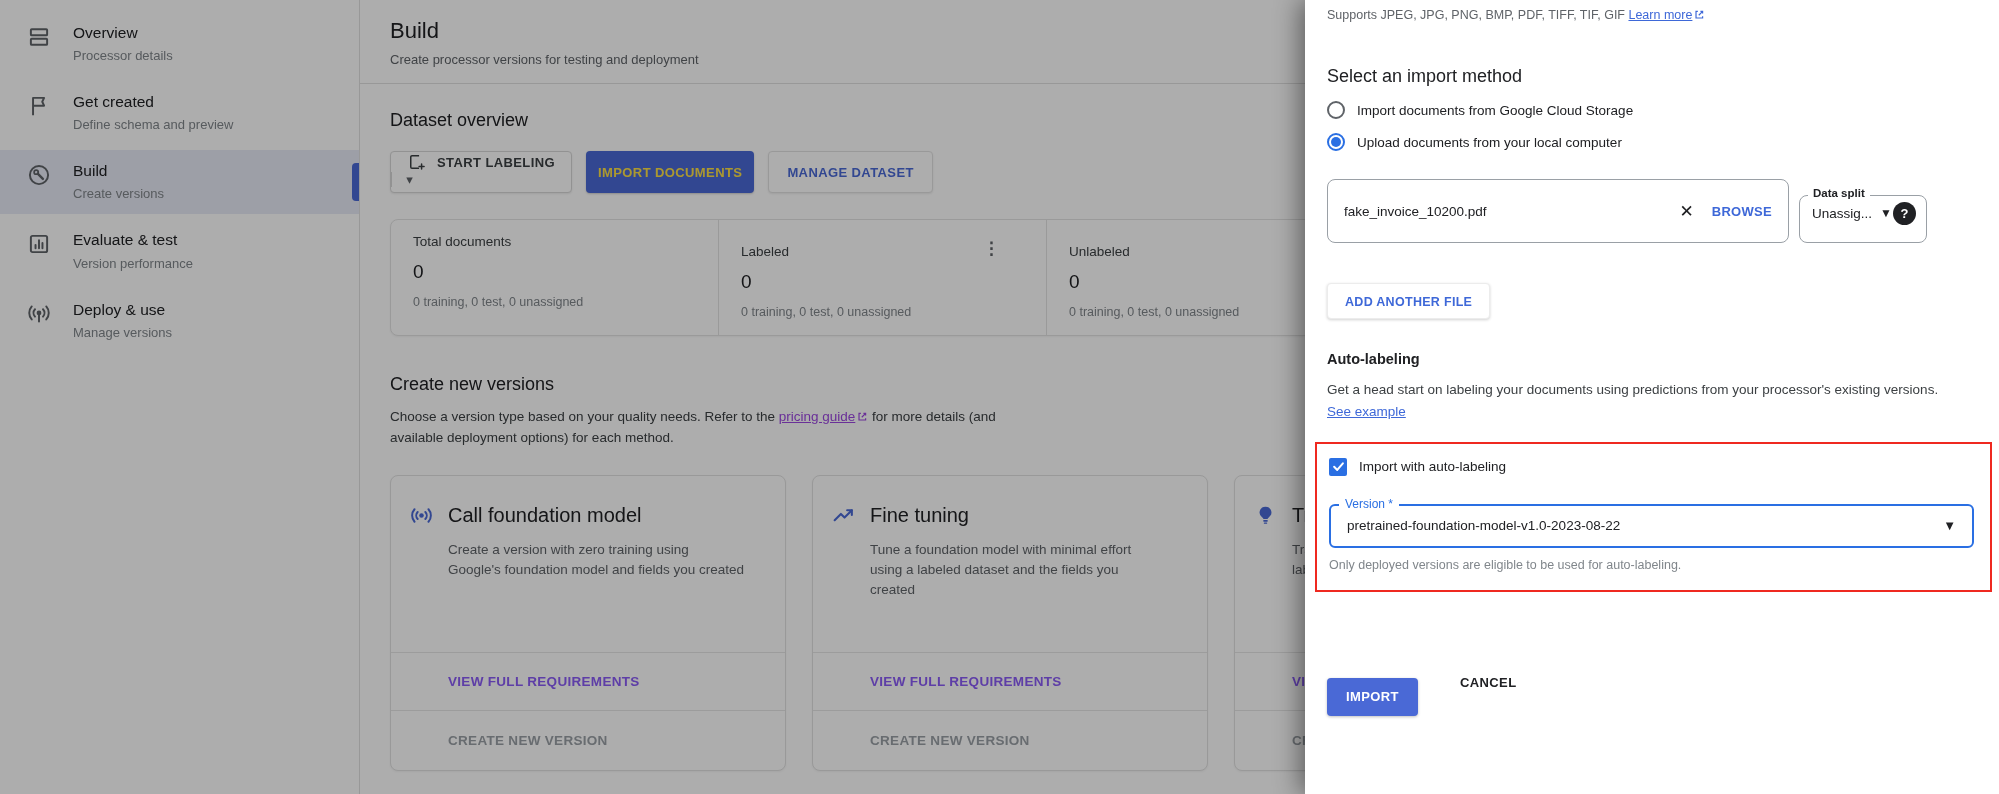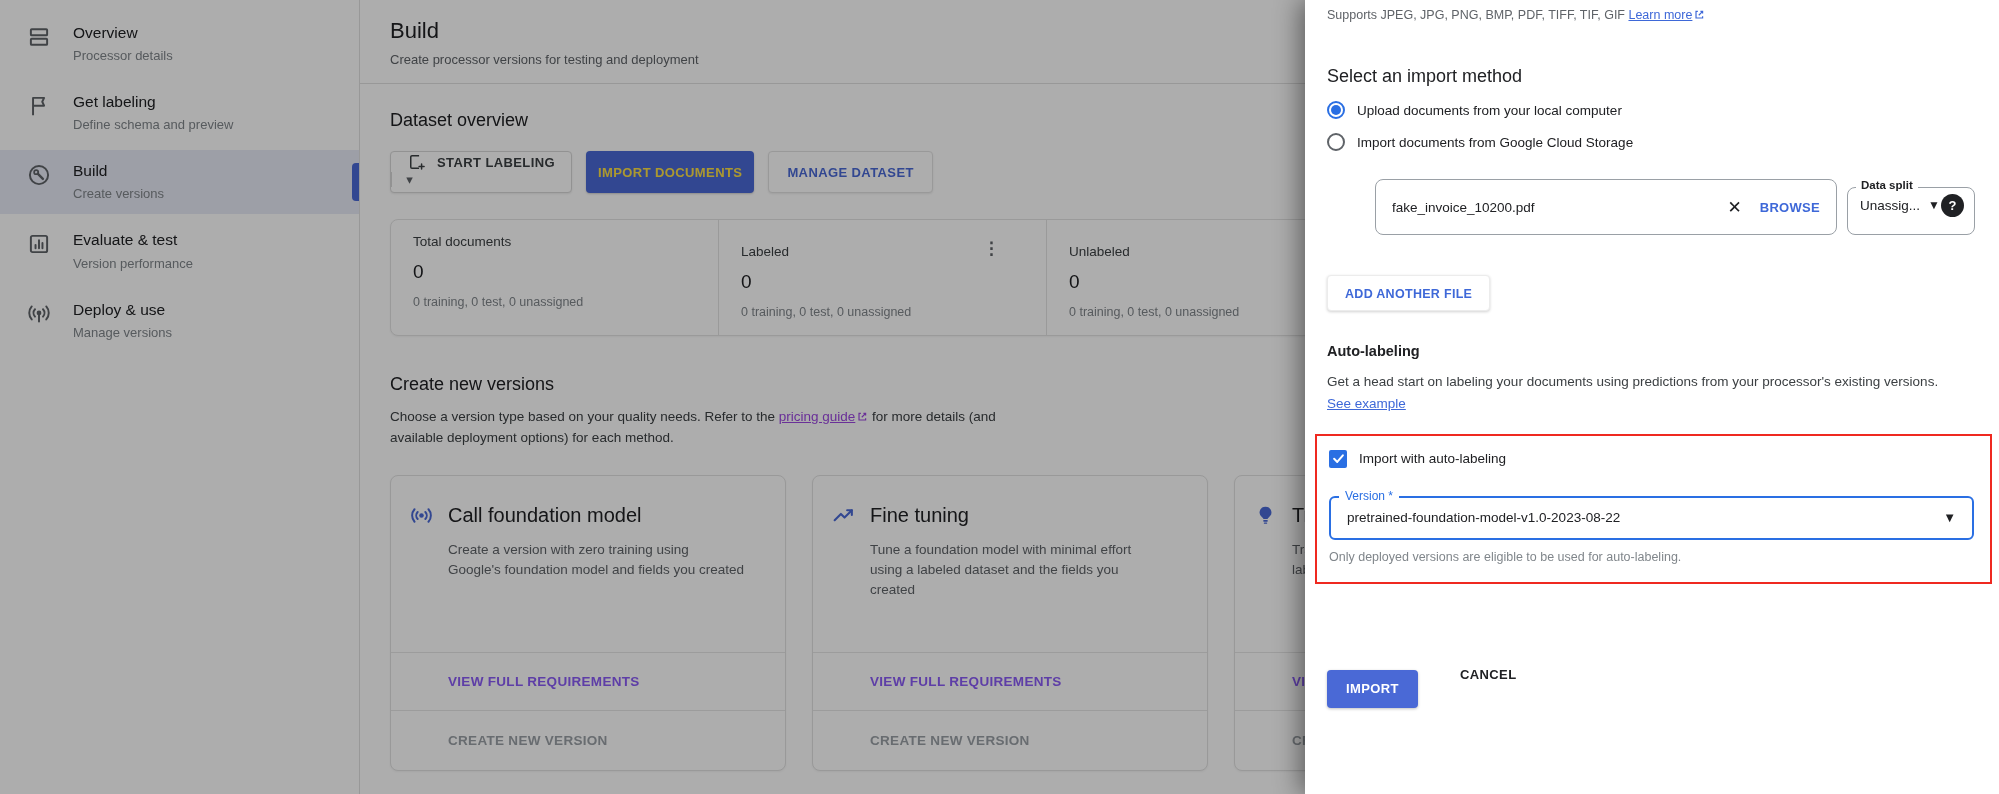--- a/index.html
+++ b/index.html
@@ -86,22 +86,22 @@
   }
   .supports-row { font-size:12.5px; color:#5f6368; margin-top:2px; }
   .link-blue { color:#3e68d8; text-decoration:underline; cursor:pointer; }
   .panel-h { font-size:18px; font-weight:500; margin:44px 0 0 0; color:#202124; }
   .radio-row { display:flex; align-items:center; gap:12px; margin-top:14px; font-size:13.5px; }
   .radio { width:18px; height:18px; border-radius:50%; border:2px solid #5f6368; flex:none; position:relative; cursor:pointer; }
   .radio.checked { border-color:#2a6fe3; }
   .radio.checked::after { content:""; position:absolute; inset:2px; border-radius:50%; background:#2a6fe3; }
 
   .file-row { display:flex; margin-top:28px; align-items:flex-end; gap:10px; }
-  .file-box { width:462px; height:56px; border:1px solid #9aa0a6; border-radius:8px;
-    display:flex; align-items:center; padding:0 16px;margin-left:48px; }
+  .file-box { width:462px; height:64px; border:1px solid #9aa0a6; border-radius:8px;
+    display:flex; align-items:center; padding:0 16px; }
   .file-name { flex:1; font-size:13.5px; color:#202124; }
   .clear-x { font-size:17px; color:#202124; cursor:pointer; padding:0 4px; }
   .browse { margin-left:14px; color:#3e68d8; font-size:13px; font-weight:700; letter-spacing:.3px; cursor:pointer; }
   .split-field { position:relative; width:128px; height:48px; border:1px solid #9aa0a6; border-radius:8px;
     display:flex; align-items:center; padding:0 10px 12px 12px; }
   .split-legend { position:absolute; top:-9px; left:8px; background:#fff; padding:0 5px;
     font-size:11.5px; font-weight:700; color:#202124; }
   .split-value { font-size:13.5px; color:#202124; }
   .split-caret2 { margin-left:8px; font-size:12px; color:#202124; cursor:pointer; }
   .help-dot { margin-left:auto; width:23px; height:23px; border-radius:50%; background:#202124; color:#fff;
@@ -149,21 +149,21 @@
     </span>
   </div>
 
   <div class="nav-item">
     <span class="nicon">
       <svg viewBox="0 0 24 24" width="26" height="26" fill="none" stroke="currentColor" stroke-width="1.8">
         <path d="M6.5 20.5V4.5h10.2l-1.7 3.6 1.7 3.6H6.5" stroke-linejoin="round"></path>
       </svg>
     </span>
     <span>
-      <div class="nav-title">Get labeling</div>
+      <div class="nav-title">Get created</div>
       <div class="nav-sub">Define schema and preview</div>
     </span>
   </div>
 
   <div class="nav-item selected">
     <span class="nicon">
       <svg viewBox="0 0 24 24" width="26" height="26" fill="none" stroke="currentColor" stroke-width="1.8">
         <circle cx="12" cy="12" r="8.4"></circle>
         <circle cx="9.4" cy="9.4" r="1.9" stroke-width="1.6"></circle>
         <path d="M10.8 10.8 15.6 15.6" stroke-width="2.2" stroke-linecap="round"></path>
@@ -316,26 +316,26 @@
 
 <aside class="panel">
 
   <div class="supports-row"><span>Supports JPEG, JPG, PNG, BMP, PDF, TIFF, TIF, GIF </span><span class="link-blue">Learn more</span><span class="ext-icon" style="color:#3e68d8"><svg viewBox="0 0 12 12" width="11" height="11" fill="none" stroke="currentColor" stroke-width="1.3">
           <path d="M4.2 2.6H2.2v7.2h7.2V7.8M7 2.6h2.4V5M9.4 2.6 5.2 6.8"></path>
         </svg></span></div>
 
   <h1 class="panel-h">Select an import method</h1>
 
   <div class="radio-row">
+    <span class="radio"></span>
+    <span>Import documents from Google Cloud Storage</span>
+  </div>
+  <div class="radio-row">
     <span class="radio checked"></span>
     <span>Upload documents from your local computer</span>
-  </div>
-  <div class="radio-row">
-    <span class="radio"></span>
-    <span>Import documents from Google Cloud Storage</span>
   </div>
 
   <div class="file-row">
     <div class="file-box">
       <span class="file-name">fake_invoice_10200.pdf</span>
       <span class="clear-x">✕</span>
       <span class="browse">BROWSE</span>
     </div>
     <div class="split-field">
       <span class="split-legend">Data split</span>

